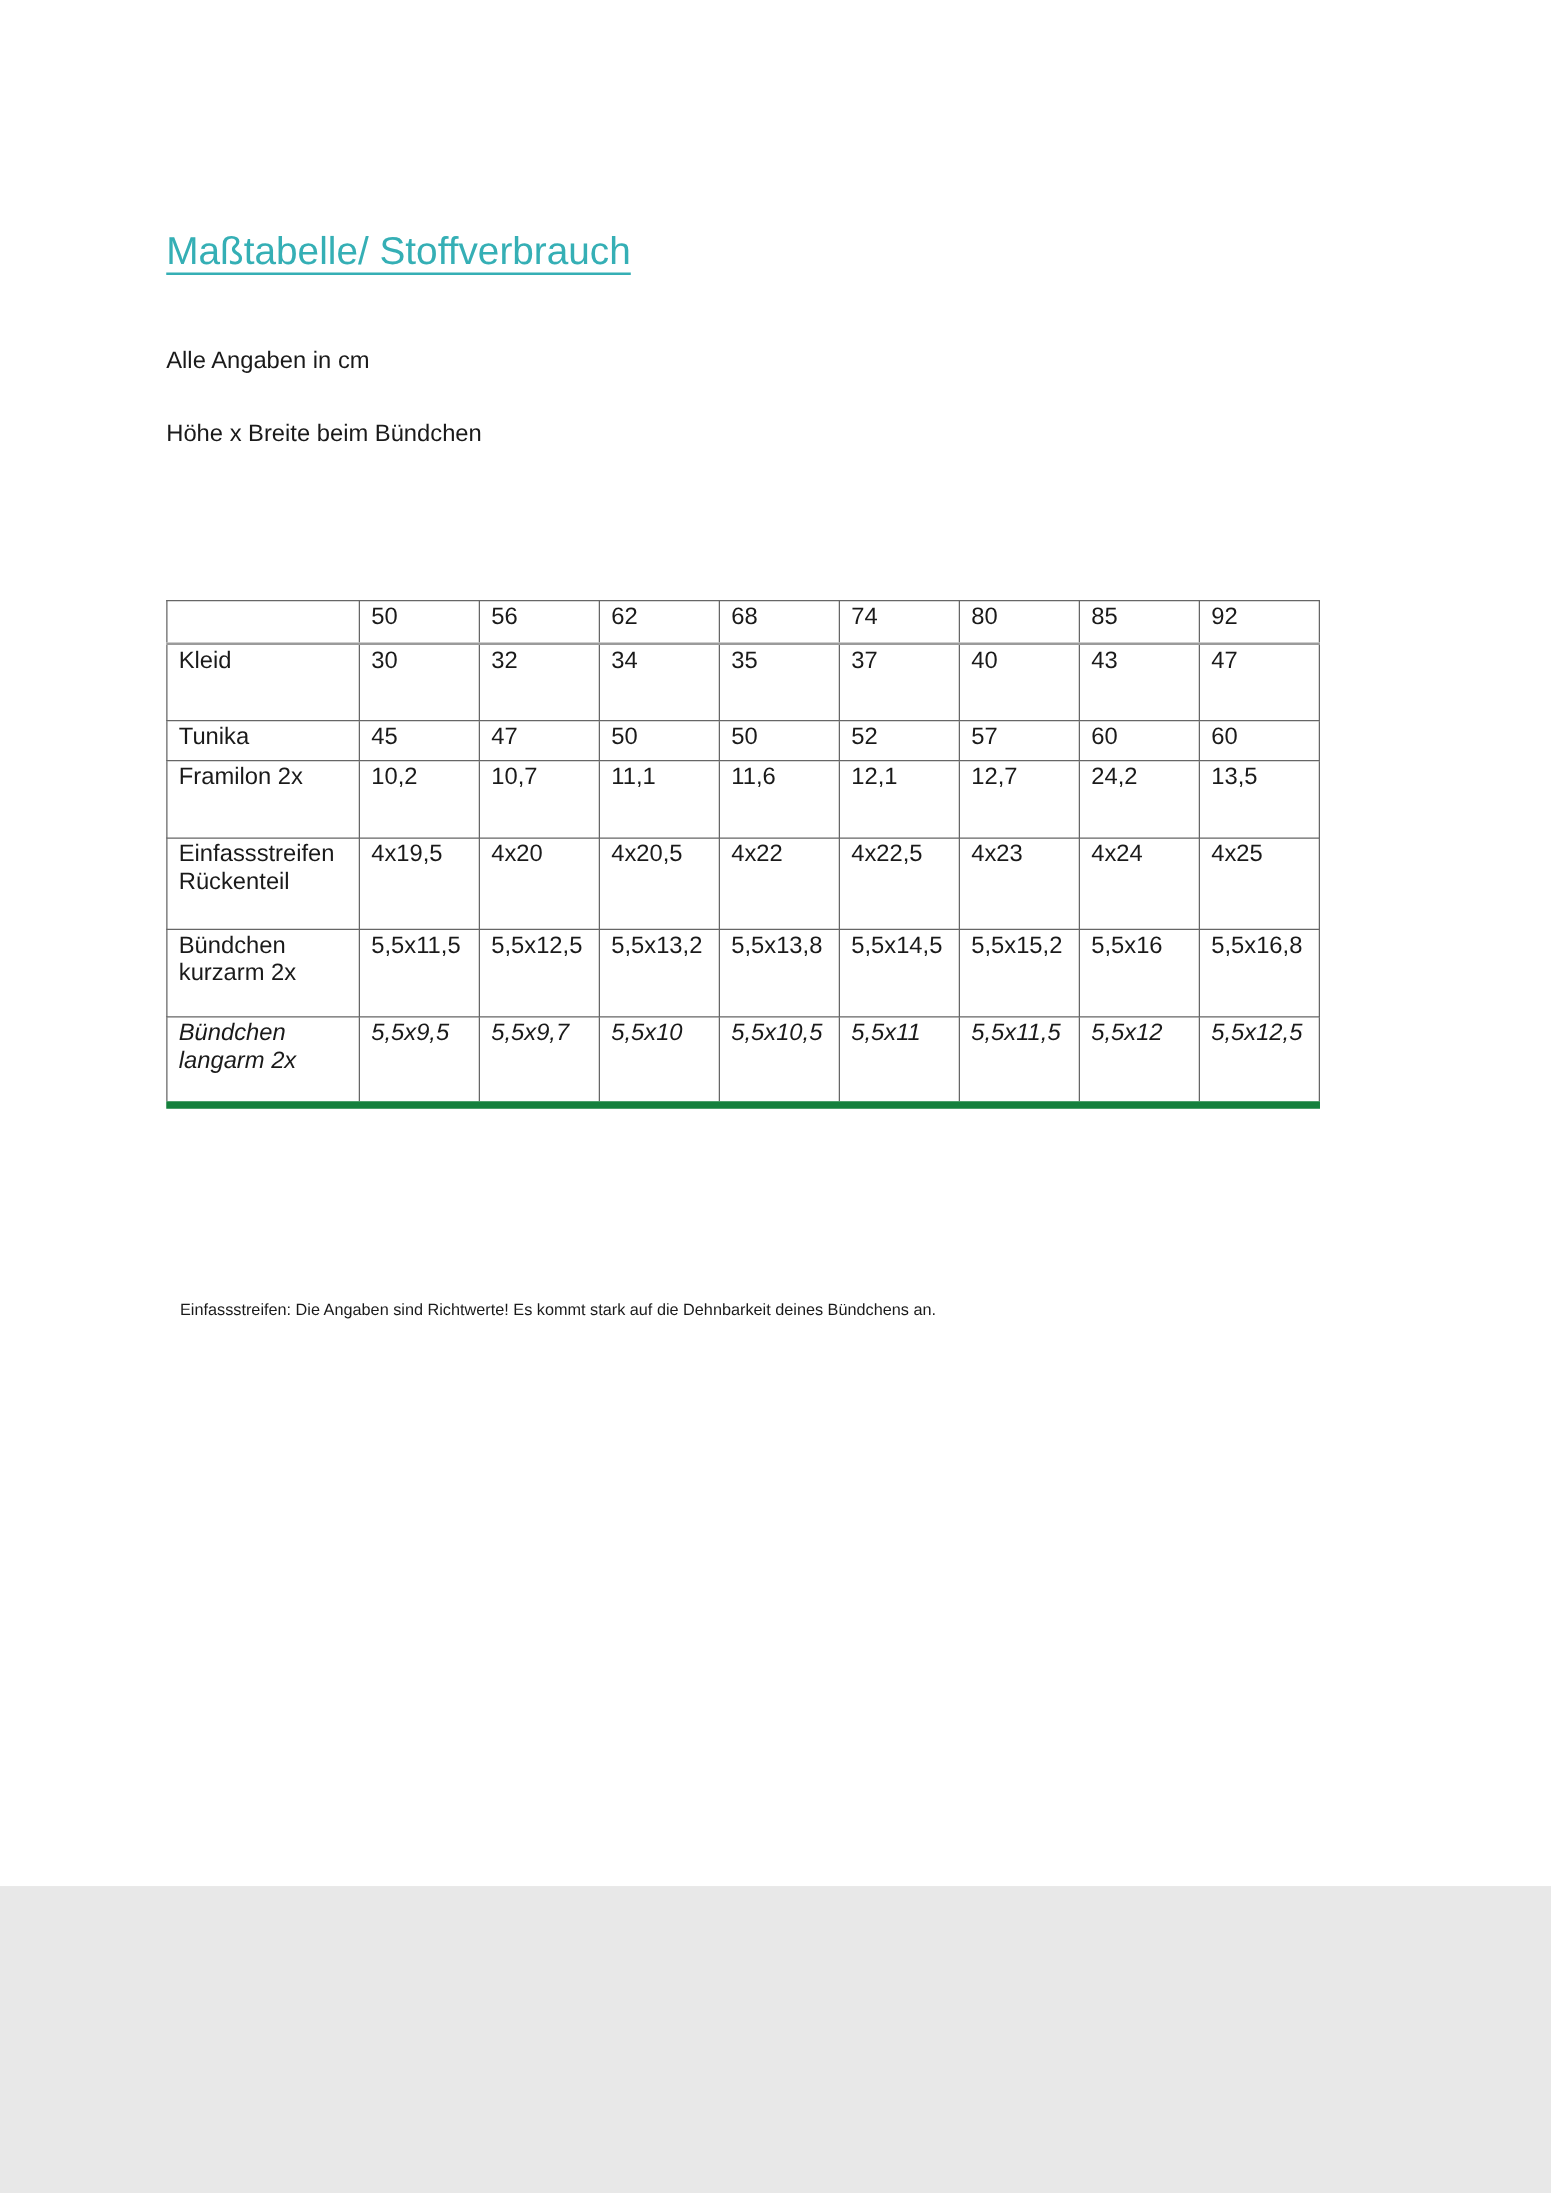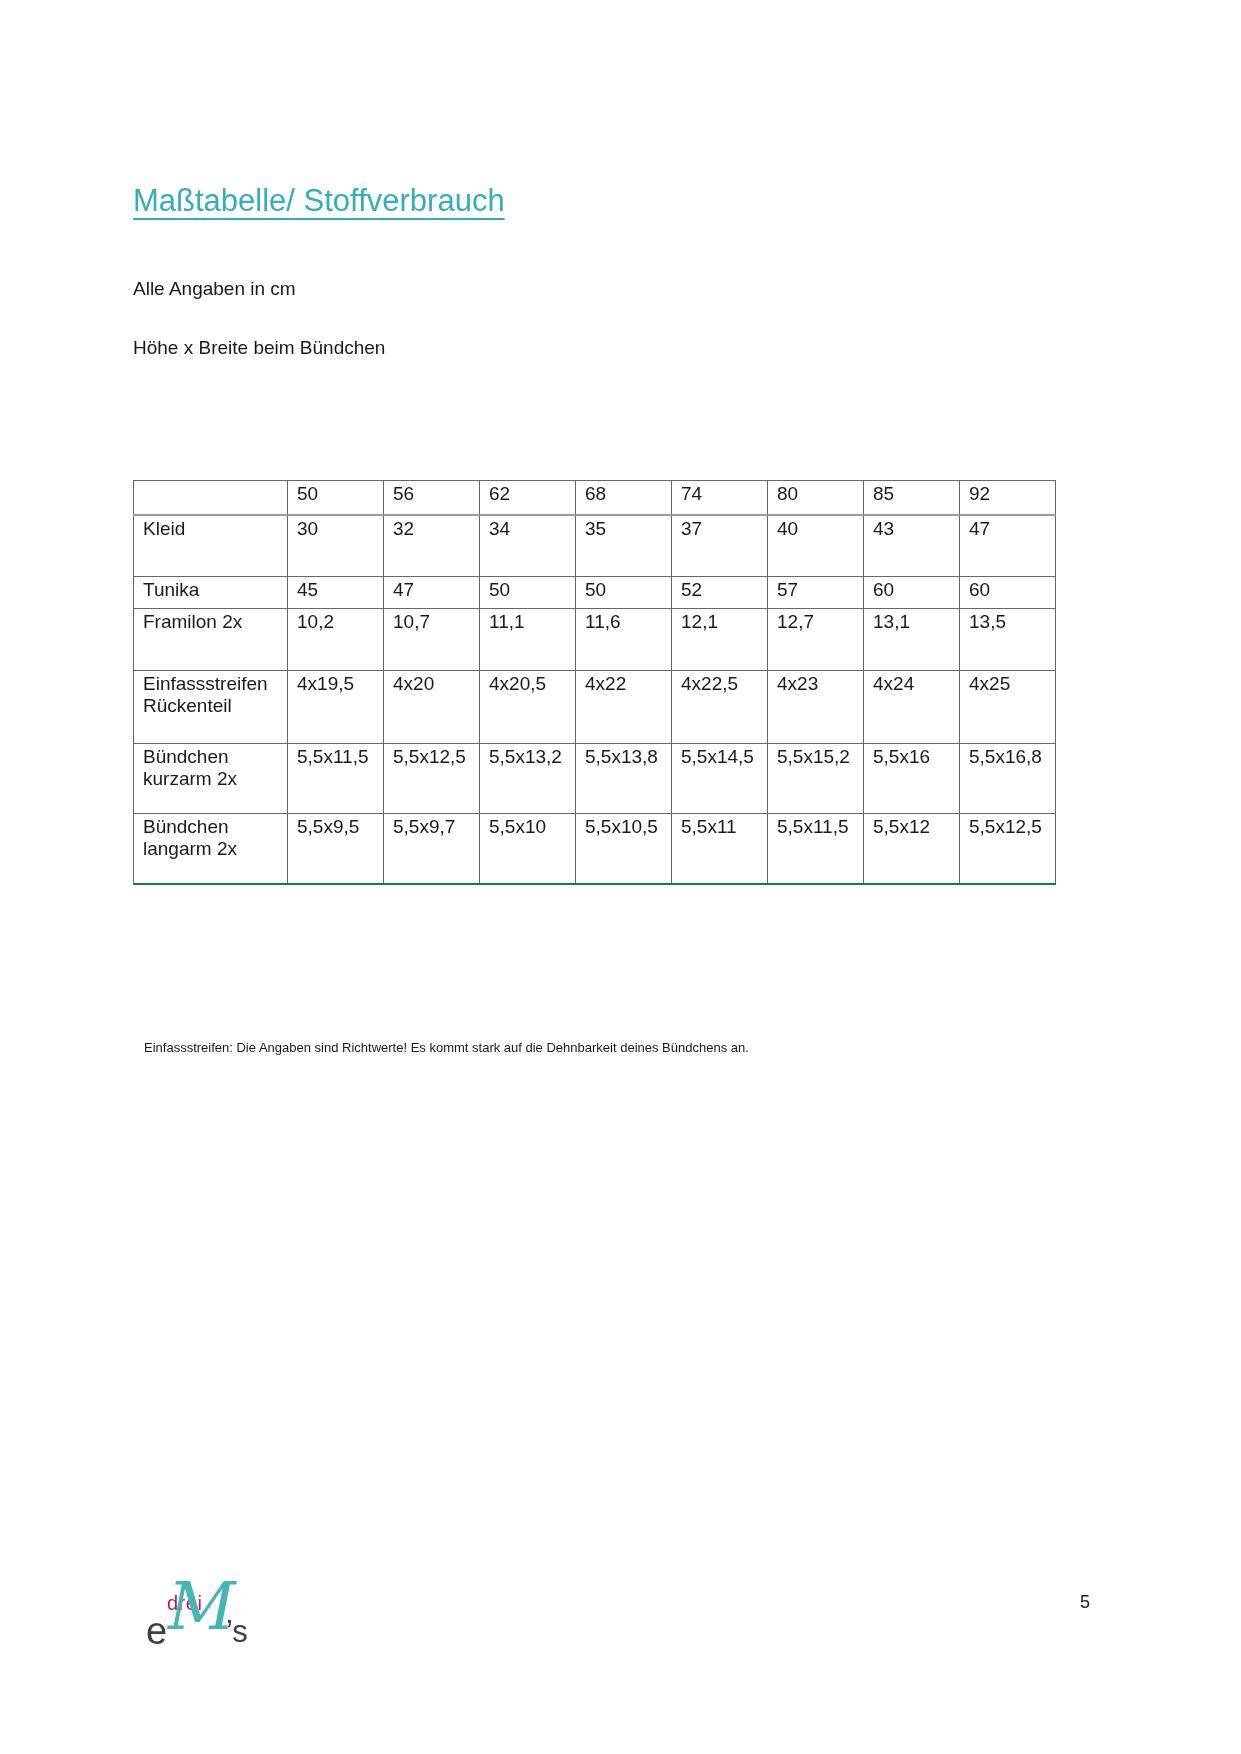--- a/index.html
+++ b/index.html
@@ -1,18 +1,18 @@
 <!DOCTYPE html>
 <html><head>
 <meta charset="utf-8">
 <style>
   html,body{margin:0;padding:0;background:#e8e8e8;}
   .page{
     position:relative;
-    width:1241px;height:1754px;
+    width:1241px;height:1509px;
     margin:0 auto;
     background:#ffffff;
     font-family:"Liberation Sans", sans-serif;
     color:#1a1a1a;
     overflow:hidden;
   }
   .doc-title{
     position:absolute;left:133px;top:183px;
     margin:0;
     font-size:31px;font-weight:400;
@@ -46,21 +46,21 @@
   }
   .meas-table thead tr{height:34px;}
   .meas-table thead th{border-bottom:2px solid #9b9b9b;}
   .meas-table tbody tr:nth-child(1){height:62px;}
   .meas-table tbody tr:nth-child(2){height:32px;}
   .meas-table tbody tr:nth-child(3){height:62px;}
   .meas-table tbody tr:nth-child(4){height:73px;}
   .meas-table tbody tr:nth-child(5){height:70px;}
   .meas-table tbody tr:nth-child(6){height:70px;}
   .meas-table tbody tr:nth-child(7){height:93px;}
-  .meas-table tbody tr:last-child td{border-bottom:2px solid #15803d;}
+  .meas-table tbody tr:last-child td{border-bottom:6px solid #15803d;font-style:italic;}
   .note-text{
     position:absolute;left:144px;top:1030px;
     width:850px;
     font-size:13px;line-height:35px;
   }
   .page-number{
     position:absolute;left:1080px;top:1592px;
     font-size:18px;
   }
   .brand-logo{
@@ -150,21 +150,21 @@
           <td>60</td>
         </tr>
         <tr>
           <td>Framilon 2x</td>
           <td>10,2</td>
           <td>10,7</td>
           <td>11,1</td>
           <td>11,6</td>
           <td>12,1</td>
           <td>12,7</td>
-          <td>13,1</td>
+          <td>24,2</td>
           <td>13,5</td>
         </tr>
         <tr>
           <td>Einfassstreifen Rückenteil</td>
           <td>4x19,5</td>
           <td>4x20</td>
           <td>4x20,5</td>
           <td>4x22</td>
           <td>4x22,5</td>
           <td>4x23</td>

